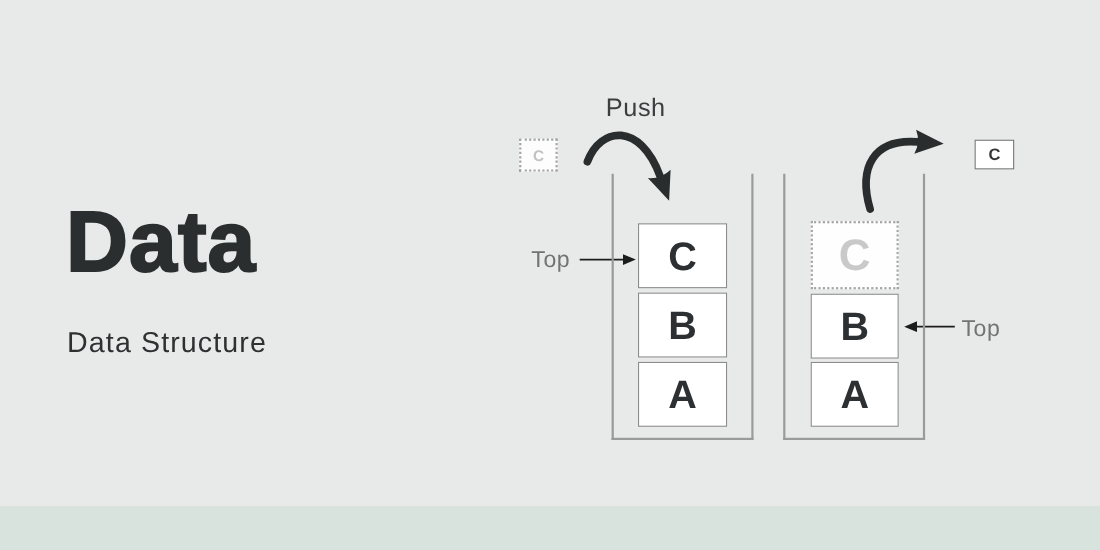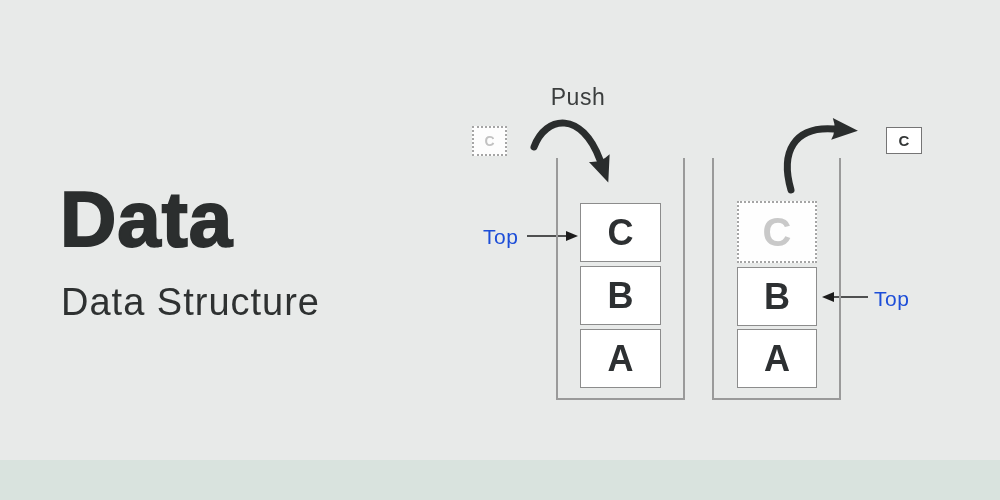--- a/index.html
+++ b/index.html
@@ -26,43 +26,43 @@
     left: 60px; top: 180px;
     font-size: 78px;
     line-height: 1;
     font-weight: bold;
     letter-spacing: 1px;
     color: #2b2e2e;
     -webkit-text-stroke: 2px #2b2e2e;
   }
   .title-sub {
     position: absolute;
-    left: 61px; top: 283px;
-    font-size: 38px;
+    left: 61px; top: 298px;
+    font-size: 26px;
     line-height: 1;
     font-weight: normal;
     letter-spacing: 1px;
     color: #2e3131;
   }
 
   .action-label {
     position: absolute;
     width: 120px;
     text-align: center;
     font-size: 23px;
     color: #3b3e3e;
     letter-spacing: 0.5px;
   }
   .action-label.push { left: 518px; top: 84px; }
   .action-label.pop  { left: 799px; top: 85px; }
 
   .top-label {
     position: absolute;
     font-size: 21px;
-    color: #1d4ed8;
+    color: #737373;
     letter-spacing: 0.5px;
   }
   .top-label.push { left: 483px; top: 225px; }
   .top-label.pop  { left: 874px; top: 287px; }
 
   .stack-walls {
     position: absolute;
     top: 158px;
     width: 129px;
     height: 242px;

